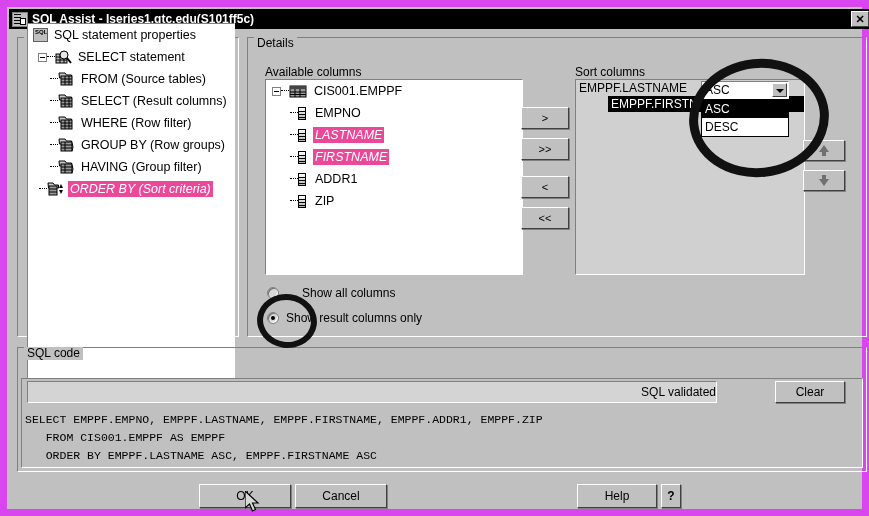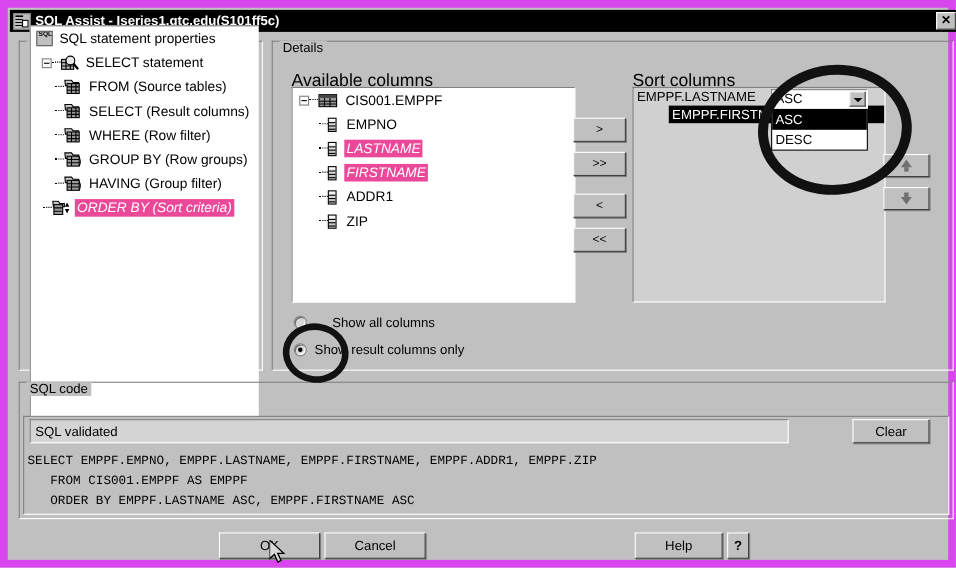--- a/index.html
+++ b/index.html
@@ -176,21 +176,21 @@
     position:absolute; left:0; top:3px; width:6px; height:1px; background:#000;
     box-shadow: 0 3px 0 #000, 0 6px 0 #000;
   }
   
   #details-group {
     left: 240px; top: 30px;
     width: 620px; height: 300px;
   }
   .sub-label {
     position: absolute;
-    font-size: 16px;
+    font-size: 12px;
     white-space: nowrap;
   }
   #avail-label { left: 258px; top: 58px; }
   #sort-label  { left: 568px; top: 58px; text-align: right; }
   #avail-tree {
     position: absolute;
     left: 258px; top: 72px;
     width: 258px; height: 196px;
   }
   #sort-list {
@@ -338,20 +338,21 @@
     background: #d4d4d4;
     border-top: 1px solid #808080;
     border-left: 1px solid #808080;
     border-right: 1px solid #ffffff;
     border-bottom: 1px solid #ffffff;
     box-sizing: border-box;
     font-size: 12px;
     line-height: 20px;
     padding-left: 4px;
     white-space: nowrap;
+    text-align: right;
   }
   #btn-clear {
     left: 768px; top: 374px;
     width: 70px; height: 22px;
     line-height: 20px;
     font-size: 12px;
   }
   #sql-text {
     position: absolute;
     left: 18px; top: 404px;

